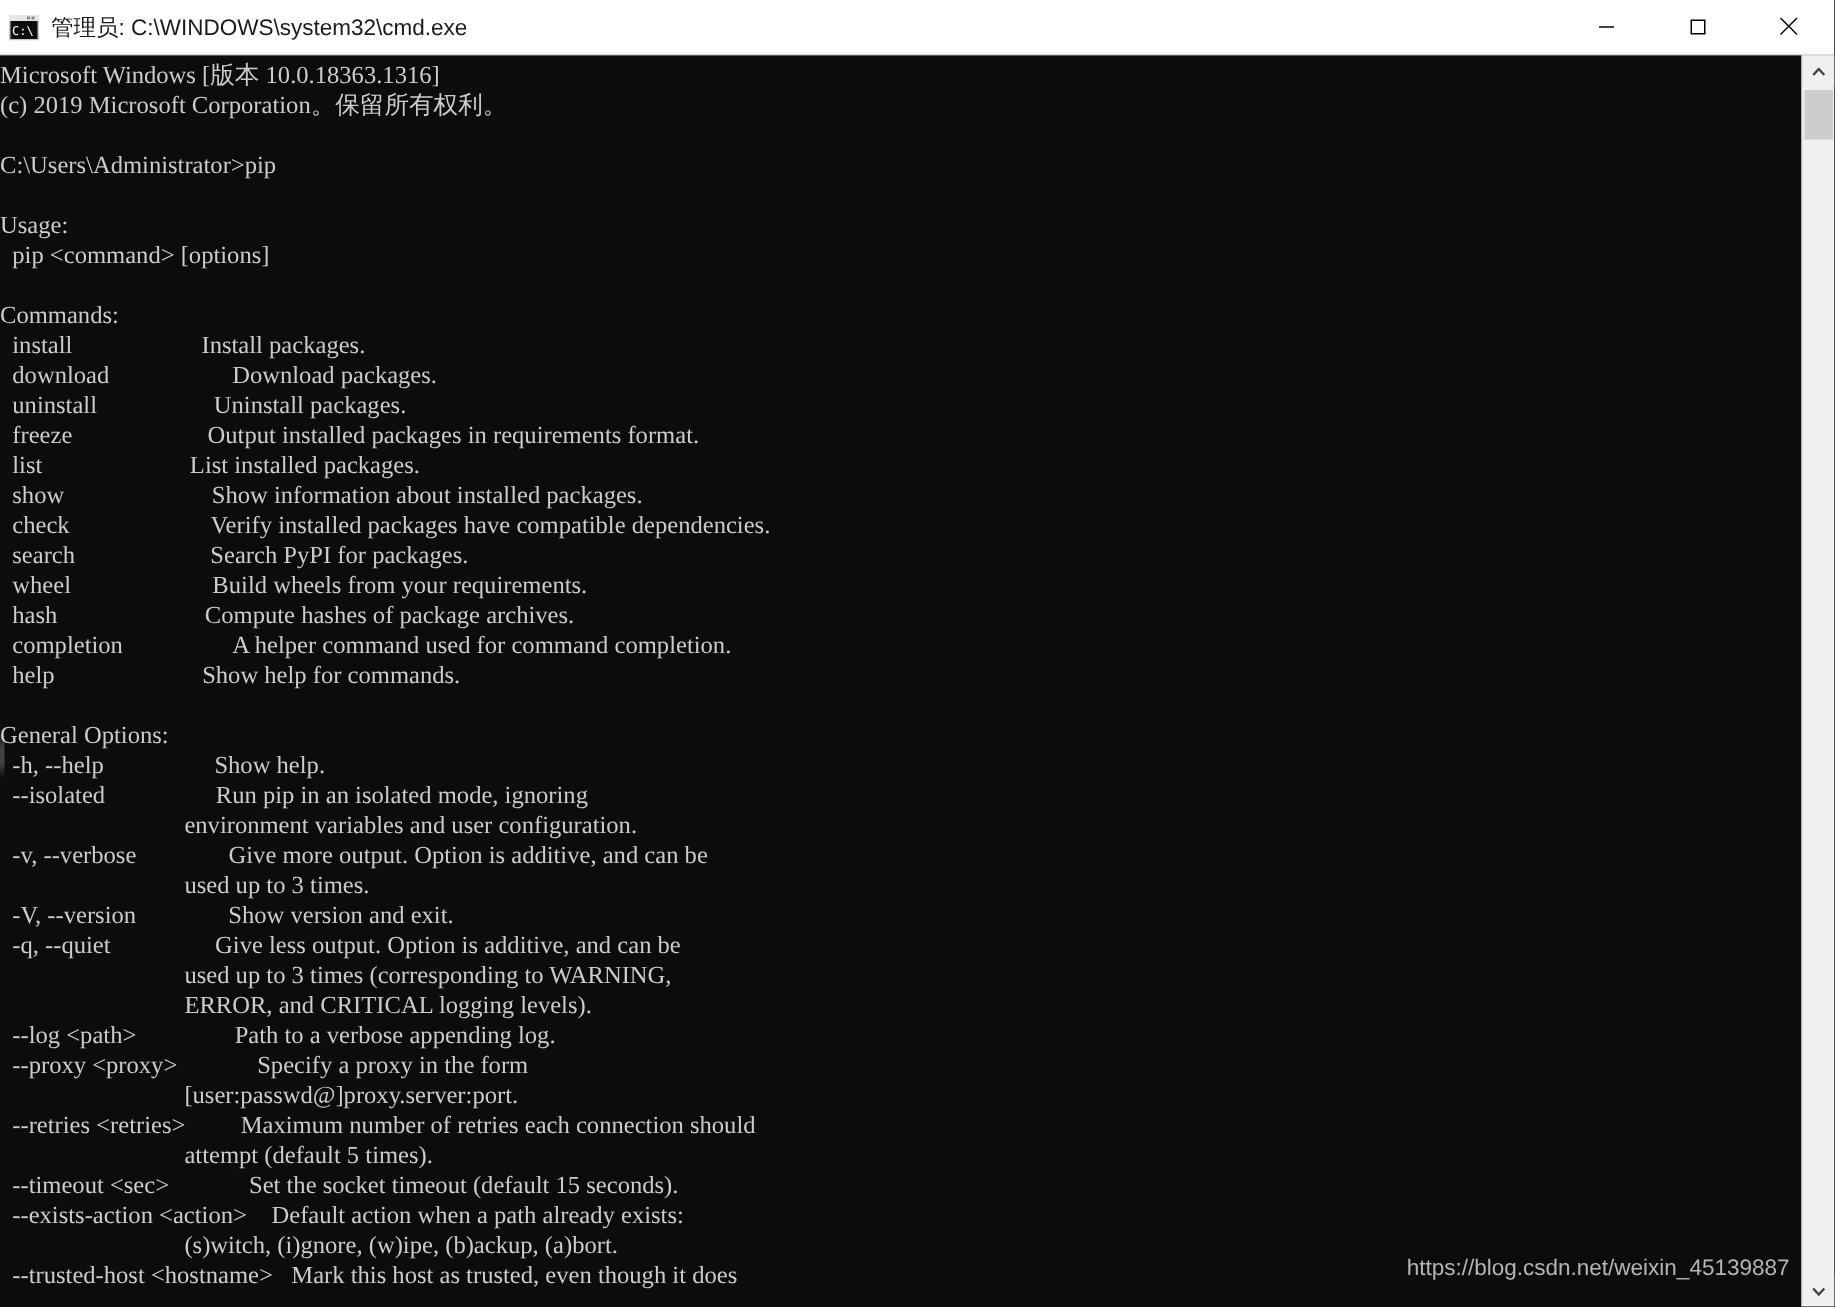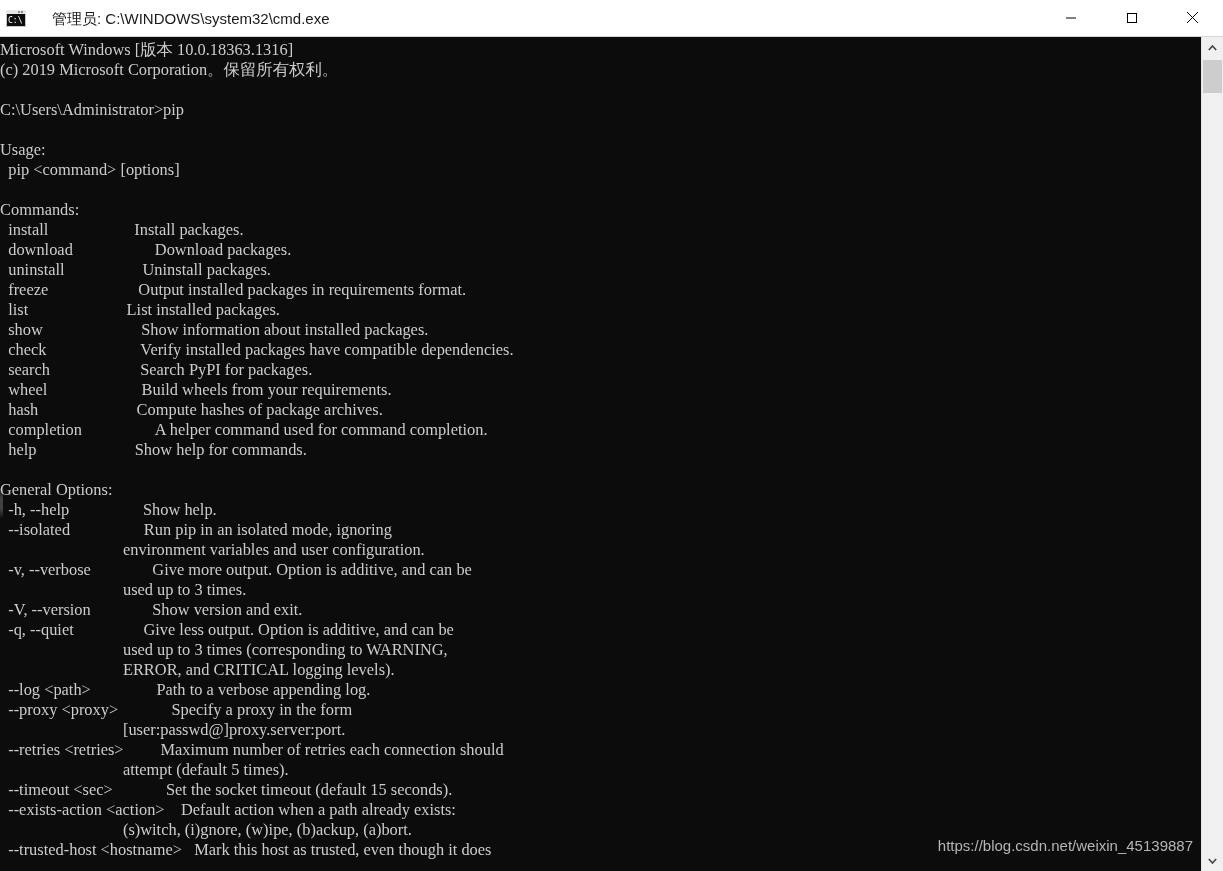--- a/index.html
+++ b/index.html
@@ -49,21 +49,20 @@
     margin-right: 8px;
     flex: 0 0 auto;
     display: block;
   }
   #title-text {
     font-family: "Liberation Sans", sans-serif;
     font-size: 15px;
     color: #1a1a1a;
     white-space: nowrap;
     line-height: 17px;
-    margin-left: 18px;
   }
   #window-controls {
     display: flex;
     align-items: stretch;
     height: 37px;
     flex: 0 0 auto;
   }
   .winbtn {
     width: 61px;
     height: 36px;

